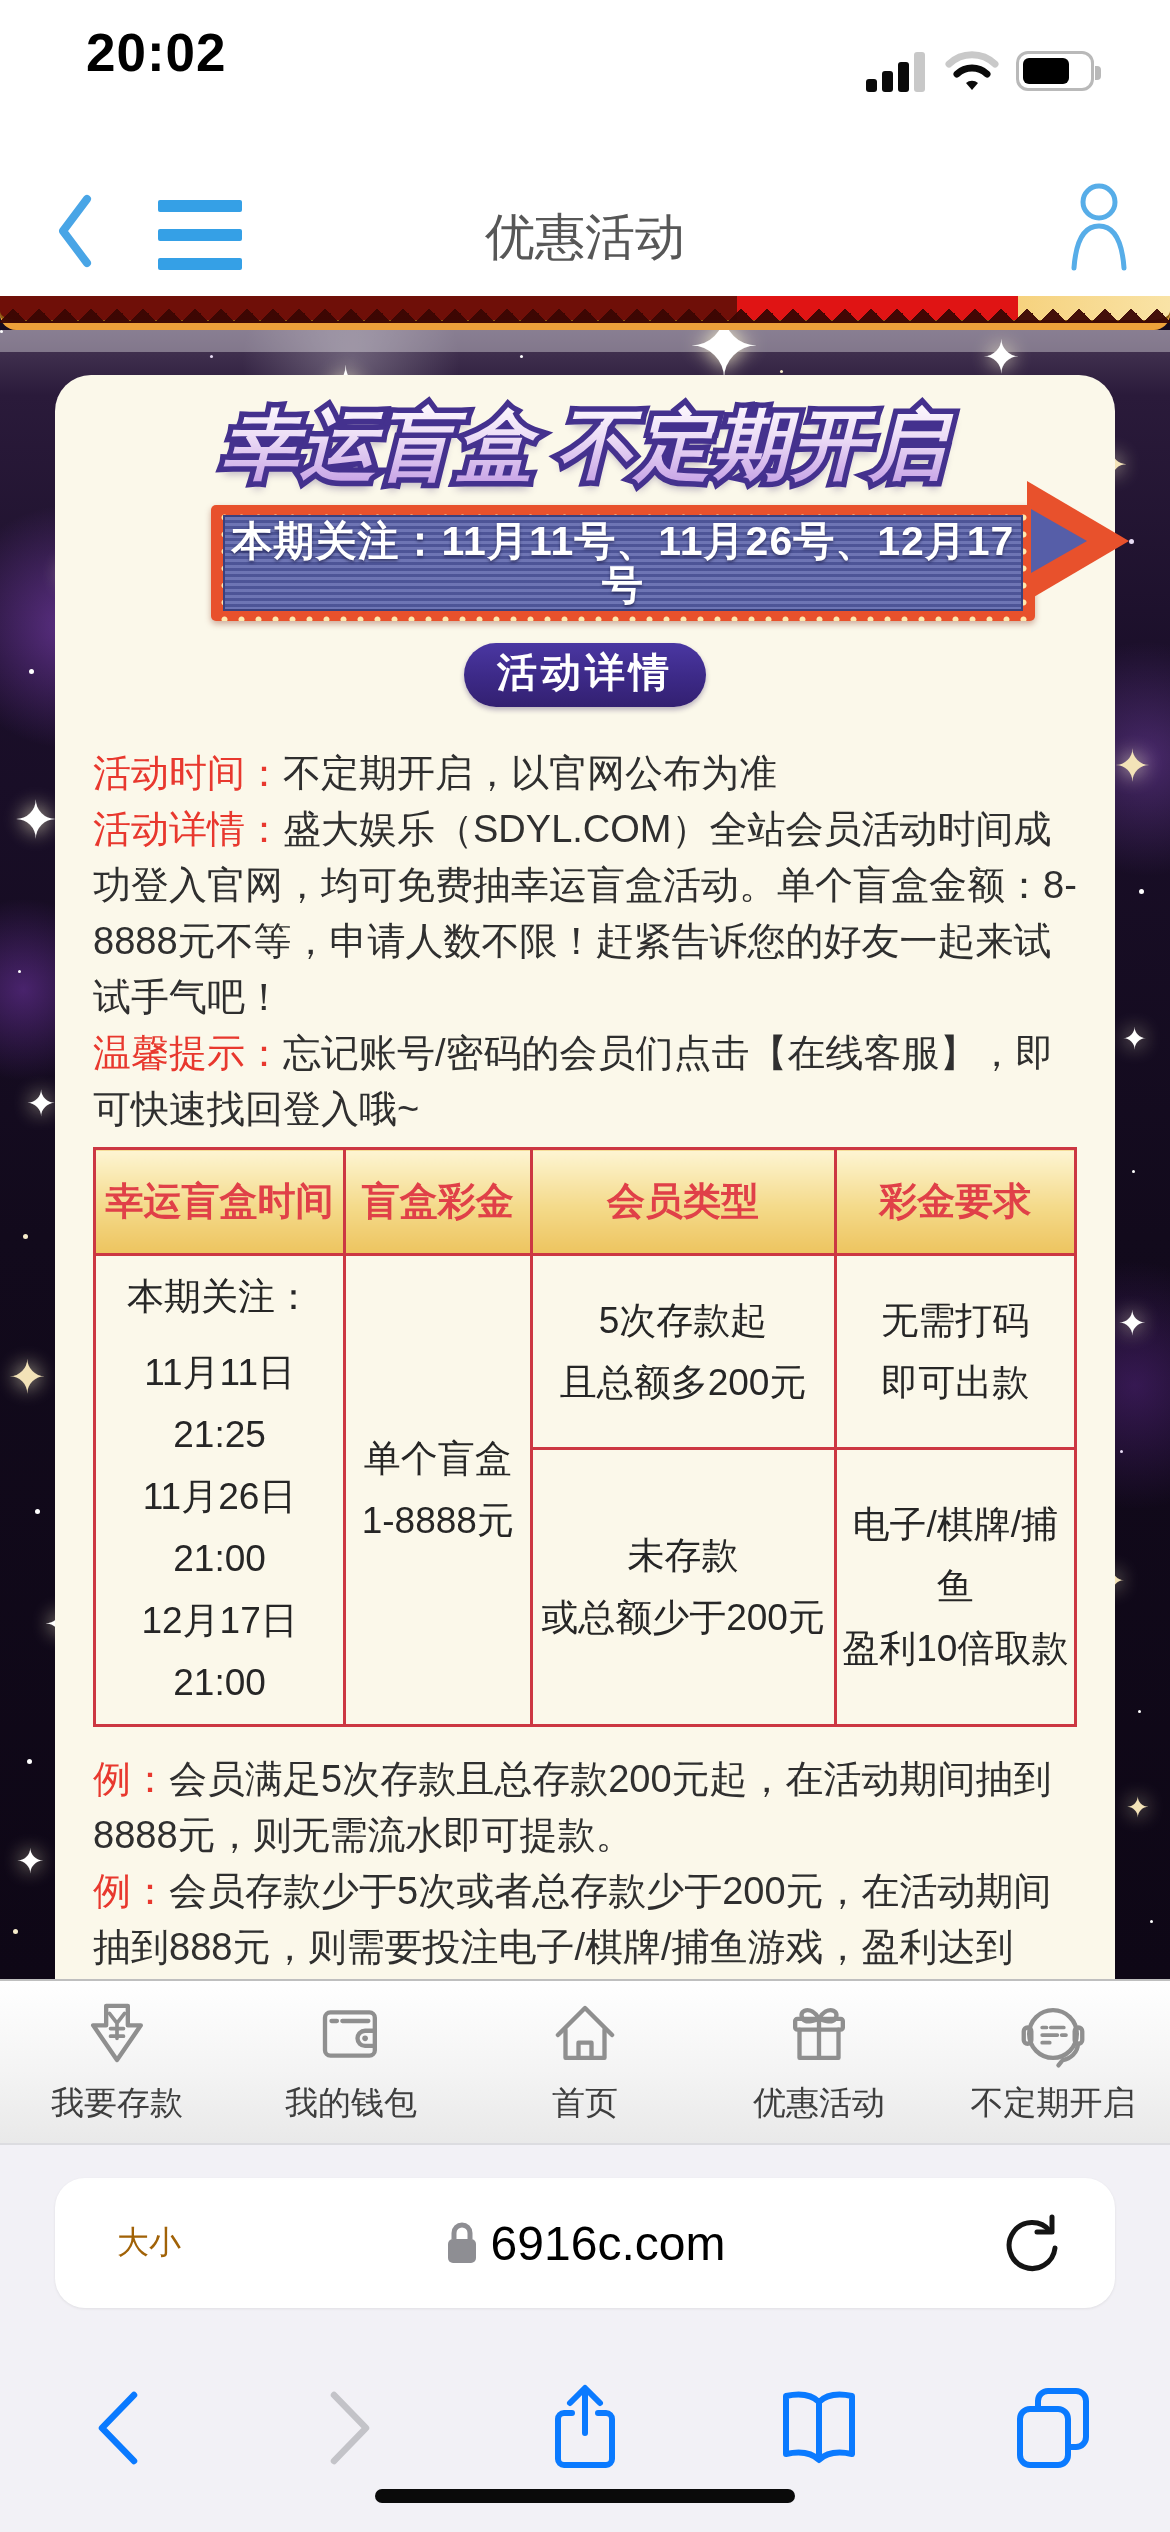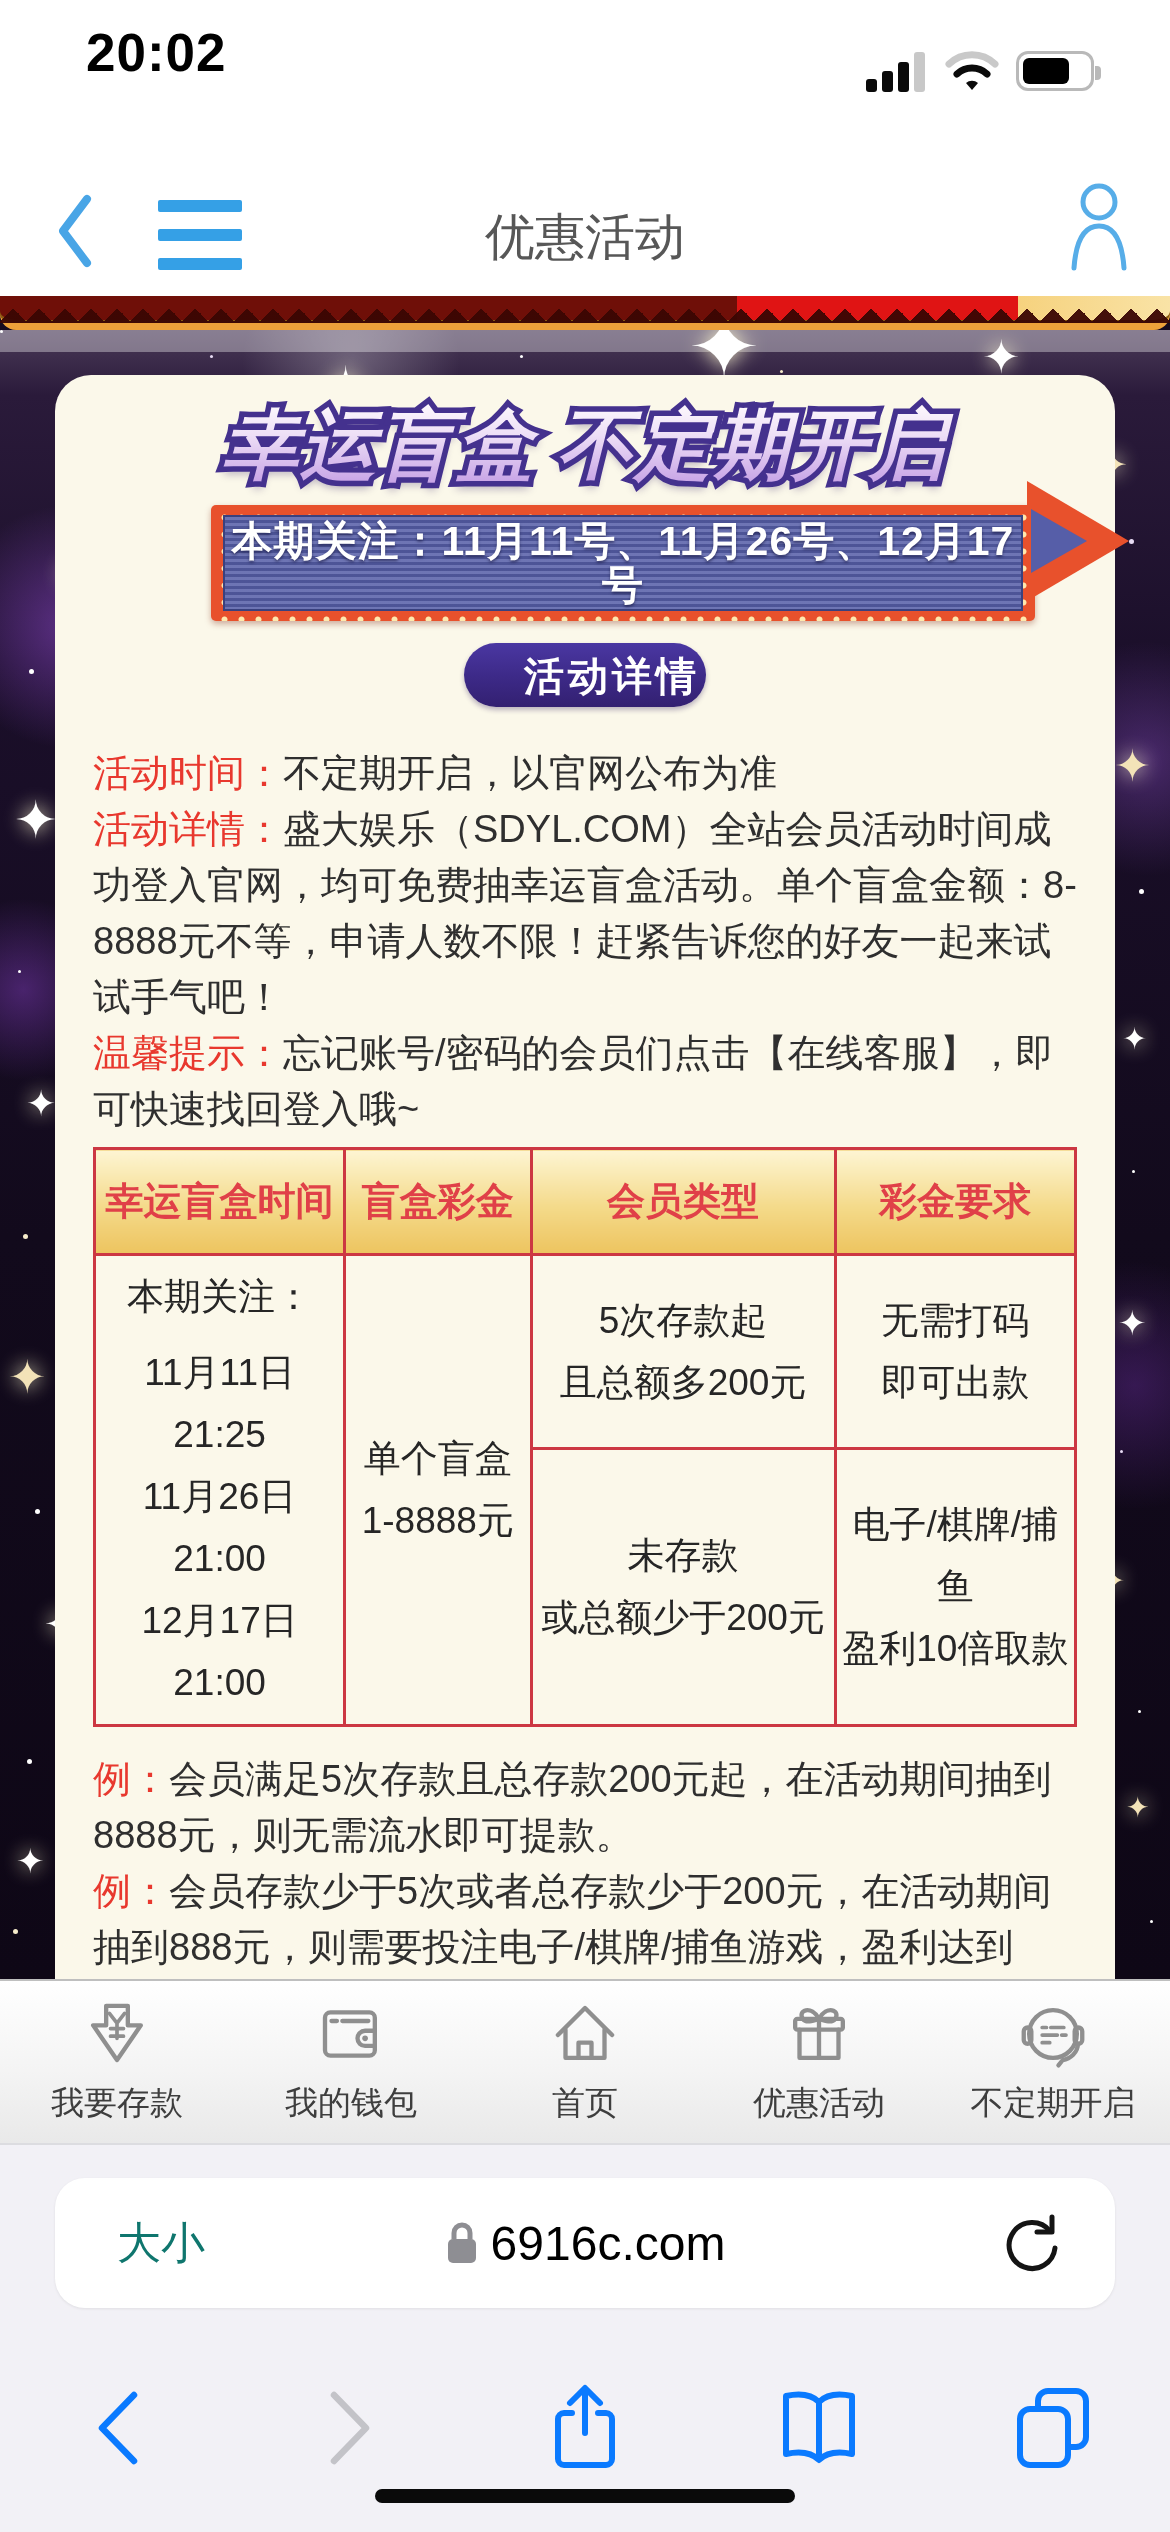--- a/index.html
+++ b/index.html
@@ -59,21 +59,21 @@
     box-shadow:0 3px 6px rgba(120,30,10,.35);}
   .arrow-inner{background:#565ea8;background-image:repeating-linear-gradient(180deg,rgba(255,255,255,.14) 0 3px,rgba(0,0,0,.10) 3px 6px);
     border:2px solid #3a417e;color:#fff;font-size:41px;font-weight:700;text-align:center;line-height:44px;padding:2px 0;letter-spacing:1px;
     text-shadow:0 2px 3px rgba(20,20,60,.6);}
   .arrow-head{position:absolute;right:-94px;top:-24px;width:102px;height:120px;background:#e8512c;
     clip-path:polygon(0 0,100% 50%,0 100%);filter:drop-shadow(0 3px 3px rgba(120,30,10,.4));}
   .arrow-head::after{content:"";position:absolute;left:4px;top:28px;width:56px;height:64px;background:#565ea8;clip-path:polygon(0 0,100% 50%,0 100%);}
 
   .pill{display:block;margin:22px auto 0;width:242px;height:64px;border:none;border-radius:34px;cursor:pointer;
     background:linear-gradient(180deg,#4a37a2 0%,#3b2884 60%,#332071 100%);color:#fff;font-size:40px;font-weight:700;
-    text-align:right;line-height:64px;letter-spacing:4px;box-shadow:0 3px 5px rgba(40,20,90,.3);}
+    text-align:center;line-height:64px;letter-spacing:4px;box-shadow:0 3px 5px rgba(40,20,90,.3);font-family:Liberation Mono, monospace;}
 
   .paras{margin-top:38px;}
   .paras p,.paras2 p{margin:0;font-size:38px;line-height:56px;color:#2f2f2f;text-align:left;}
   .red{color:#e8382e;}
   .paras2{margin-top:24px;}
 
   table.promo{width:100%;border-collapse:collapse;margin-top:10px;}
   table.promo th,table.promo td{border:3px solid #cc3742;}
   table.promo th{background:linear-gradient(180deg,#fdf5d3 0%,#f4da8a 55%,#edc45f 100%);color:#e04048;font-size:38px;font-weight:700;padding:26px 2px;text-align:center;}
   table.promo td{font-size:37px;color:#262626;text-align:center;vertical-align:middle;padding:10px 4px;}
@@ -85,21 +85,21 @@
   .tabbar{position:absolute;top:1979px;left:0;width:100%;height:164px;z-index:6;display:flex;
     background:linear-gradient(180deg,#ffffff 0%,#f4f4f4 55%,#e9e9e9 100%);border-top:2px solid #bfbfbf;}
   .tab{flex:1;display:flex;flex-direction:column;align-items:center;justify-content:flex-start;padding-top:14px;cursor:pointer;}
   .tab svg{width:78px;height:78px;}
   .tab .tlabel{font-size:33px;color:#3e3e3e;margin-top:8px;}
 
   
   .safari{position:absolute;top:2143px;left:0;width:100%;height:389px;background:#f2f1f6;border-top:2px solid #dcdce0;z-index:6;}
   .urlbar{position:absolute;left:55px;top:33px;width:1060px;height:130px;background:#fff;border-radius:30px;
     box-shadow:0 1px 3px rgba(0,0,0,.08);display:flex;align-items:center;}
-  .reader{position:absolute;left:62px;font-size:44px;color:#0f766e;}
+  .reader{position:absolute;left:62px;font-size:32px;color:#a16207;}
   .urlcenter{position:absolute;left:0;right:0;display:flex;align-items:center;justify-content:center;gap:12px;}
   .urltext{font-size:48px;color:#000;}
   .reloadbtn{position:absolute;right:52px;top:32px;cursor:pointer;}
   .toolbar{position:absolute;top:238px;left:0;width:100%;display:flex;justify-content:space-around;align-items:center;}
   .toolbar .tbtn{width:234px;display:flex;justify-content:center;cursor:pointer;}
   .home-indicator{position:absolute;left:375px;top:344px;width:420px;height:14px;border-radius:8px;background:#0a0a0a;}
 </style>
 </head>
 <body>
 

